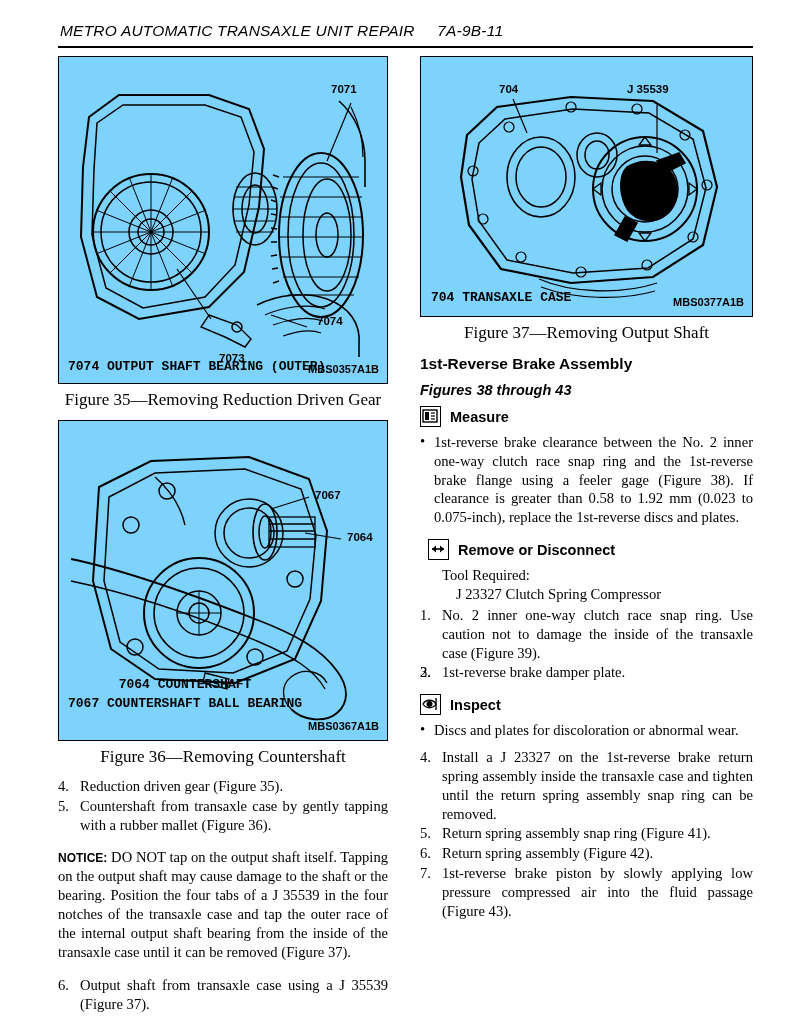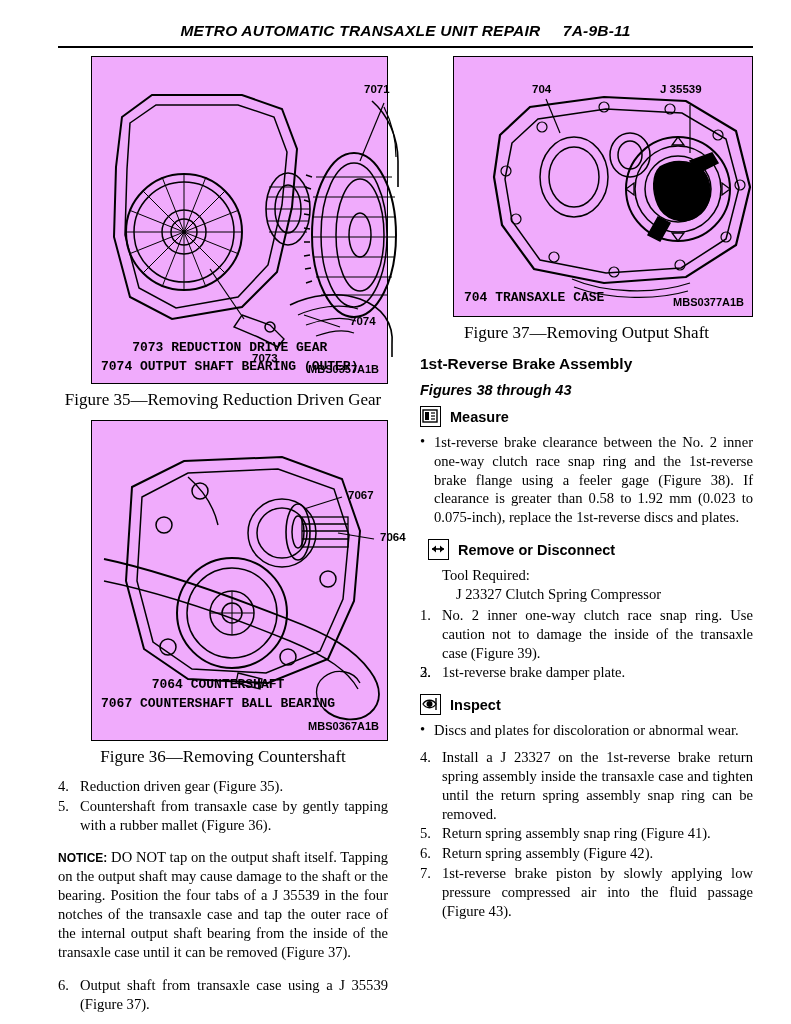--- a/index.html
+++ b/index.html
@@ -22,23 +22,23 @@
     box-sizing: border-box;
     padding: 0;
   }
 
   
   .header {
     position: absolute;
     top: 22px;
     left: 60px;
     right: 40px;
-    text-align: center;
-    font-family: "Liberation Sans", sans-serif;
-    font-weight: bold;
+    text-align: left;
+    font-family: "Liberation Sans", sans-serif;
+    font-weight: normal;
     font-style: italic;
     font-size: 15.5px;
     letter-spacing: 0.2px;
   }
   .header .num { font-style: italic; }
   .header-rule {
     position: absolute;
     top: 46px;
     left: 58px;
     right: 38px;
@@ -57,22 +57,21 @@
     top: 56px;
     left: 420px;
     width: 333px;
   }
 
   
   .figbox {
     border: 1.6px solid #000;
     box-sizing: border-box;
     position: relative;
-    background: #f0abfc;
-    margin-left: 33px;
+    background: #7dd3fc;
   }
   .figcaption {
     text-align: center;
     font-size: 17px;
     margin-top: 6px;
     margin-bottom: 10px;
   }
   .legend {
     position: absolute;
     font-family: Liberation Mono, monospace;
@@ -262,21 +261,20 @@
           <line x1="212" y1="258" x2="248" y2="270" stroke-width="1.2"></line>
           <line x1="118" y1="212" x2="152" y2="262" stroke-width="1.2"></line>
         </g>
       </svg>
 
       <div class="calloutnum" style="left:272px; top:26px;">7071</div>
       <div class="calloutnum" style="left:258px; top:258px;">7074</div>
       <div class="calloutnum" style="left:160px; top:295px;">7073</div>
 
       <div class="legend" style="left:9px; bottom:6px;">
-        <div>7073  REDUCTION DRIVE GEAR</div>
         <div>7074  OUTPUT SHAFT BEARING (OUTER)</div>
       </div>
       <div class="partcode" style="right:8px; bottom:8px;">MBS0357A1B</div>
     </div>
     <div class="figcaption">Figure 35—Removing Reduction Driven Gear</div>
 
     <div class="figbox" style="height:321px; margin-top:6px;">
       <svg width="326" height="317" viewBox="0 0 326 317">
         <g fill="none" stroke="#000" stroke-width="1.5">
 

